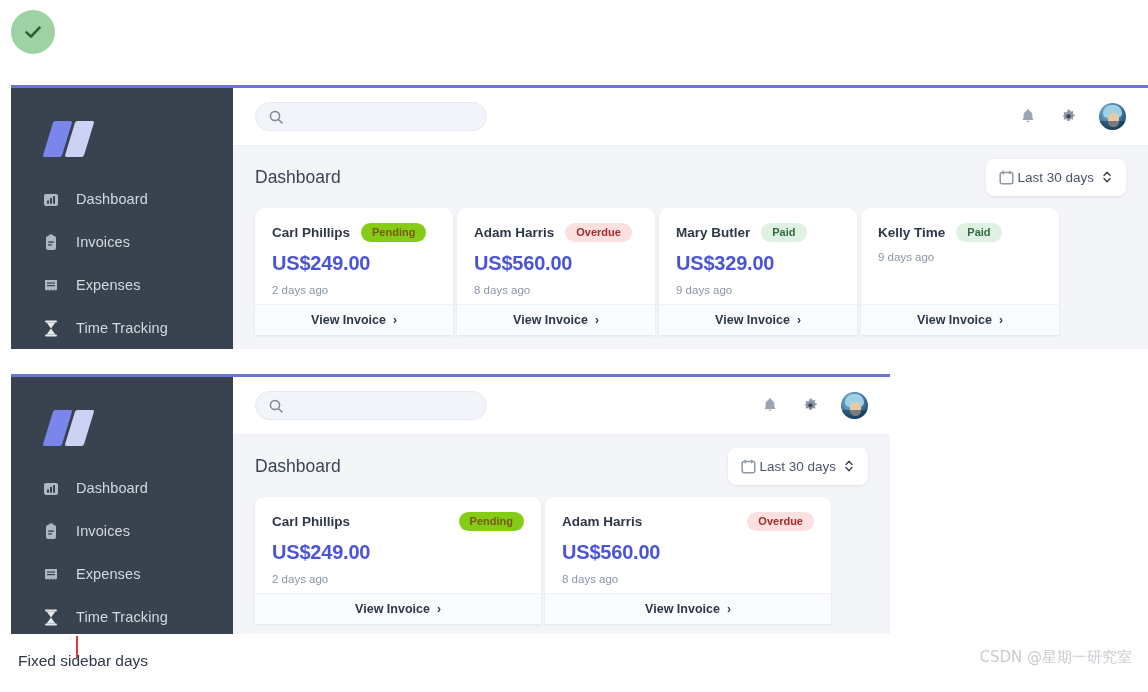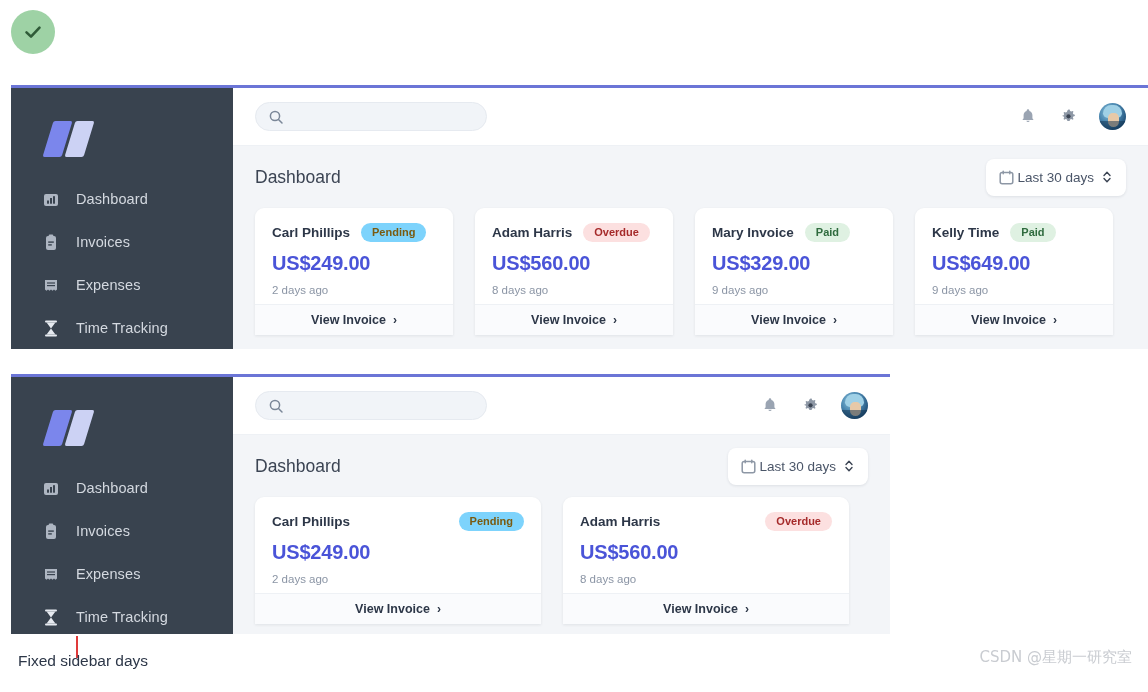--- a/index.html
+++ b/index.html
@@ -91,35 +91,35 @@
   .dash-title { font-size: 17.5px; color:#3b4453; font-weight:400; }
   .daterange {
     margin-left:auto; display:flex; align-items:center; gap:3px;
     background:#ffffff; border-radius:8px; height:37px; padding: 0 13px;
     box-shadow: 0 1px 3px rgba(30,40,60,.10);
   }
   .daterange .cal { width:15px; height:15px; flex:0 0 15px; }
   .daterange .label { font-size:13.5px; color:#4a5568; }
   .daterange .chev { width:12px; height:16px; flex:0 0 12px; margin-left:4px; }
 
-  .cards { display:flex; gap: 22px; }
+  .cards { display:flex; gap: 4px; }
   .card {
     background:#ffffff; border-radius: 9px 9px 0 0;
     box-shadow: 0 1px 3px rgba(30,40,60,.09);
     display:flex; flex-direction:column;
     overflow:hidden;
   }
   .card-body { padding: 15px 17px 0 17px; flex:1 1 auto; }
   .card-row { display:flex; align-items:center; }
   .cust { font-size:13.5px; color:#2d3748; font-weight:bold; }
   .badge {
     font-size:11px; font-weight:bold; border-radius:11px;
     padding: 4px 11px; line-height:1; white-space:nowrap;
   }
-  .badge.pending { color:#7a5a10; background:#7dd3fc; }
+  .badge.pending { color:#7a5a10; background:#84cc16; }
   .badge.overdue { color:#a52a2a; background:#fce0e0; }
   .badge.paid    { color:#2f6b3e; background:#dff1e2; }
   .amount { font-size: 20px; font-weight:bold; color:#4a54d8; margin-top:10px; letter-spacing:-.2px; }
   .ago { font-size:11.5px; color:#8b95a5; margin-top:9px; }
   .card-foot {
     border-top:1px solid #eef1f5; background:#fafbfd;
     display:flex; align-items:center; justify-content:center;
     font-size:12.5px; font-weight:bold; color:#2d3748; gap:7px;
   }
   .card-foot .arrow { font-size:12px; font-weight:bold; }
@@ -302,38 +302,37 @@
                   <div class="ago">8 days ago</div>
                 </div>
                 <div class="card-foot">
                   <span>View Invoice</span>
                   <span class="arrow">›</span>
                 </div>
               </div>
               <div class="card">
                 <div class="card-body">
                   <div class="card-row">
-                    <span class="cust">Mary Invoice</span>
+                    <span class="cust">Mary Butler</span>
                     <span class="badge paid">Paid</span>
                   </div>
                   <div class="amount">US$329.00</div>
                   <div class="ago">9 days ago</div>
                 </div>
                 <div class="card-foot">
                   <span>View Invoice</span>
                   <span class="arrow">›</span>
                 </div>
               </div>
               <div class="card">
                 <div class="card-body">
                   <div class="card-row">
                     <span class="cust">Kelly Time</span>
                     <span class="badge paid">Paid</span>
                   </div>
-                  <div class="amount">US$649.00</div>
                   <div class="ago">9 days ago</div>
                 </div>
                 <div class="card-foot">
                   <span>View Invoice</span>
                   <span class="arrow">›</span>
                 </div>
               </div>
             </div>
         </div>
       </div>

